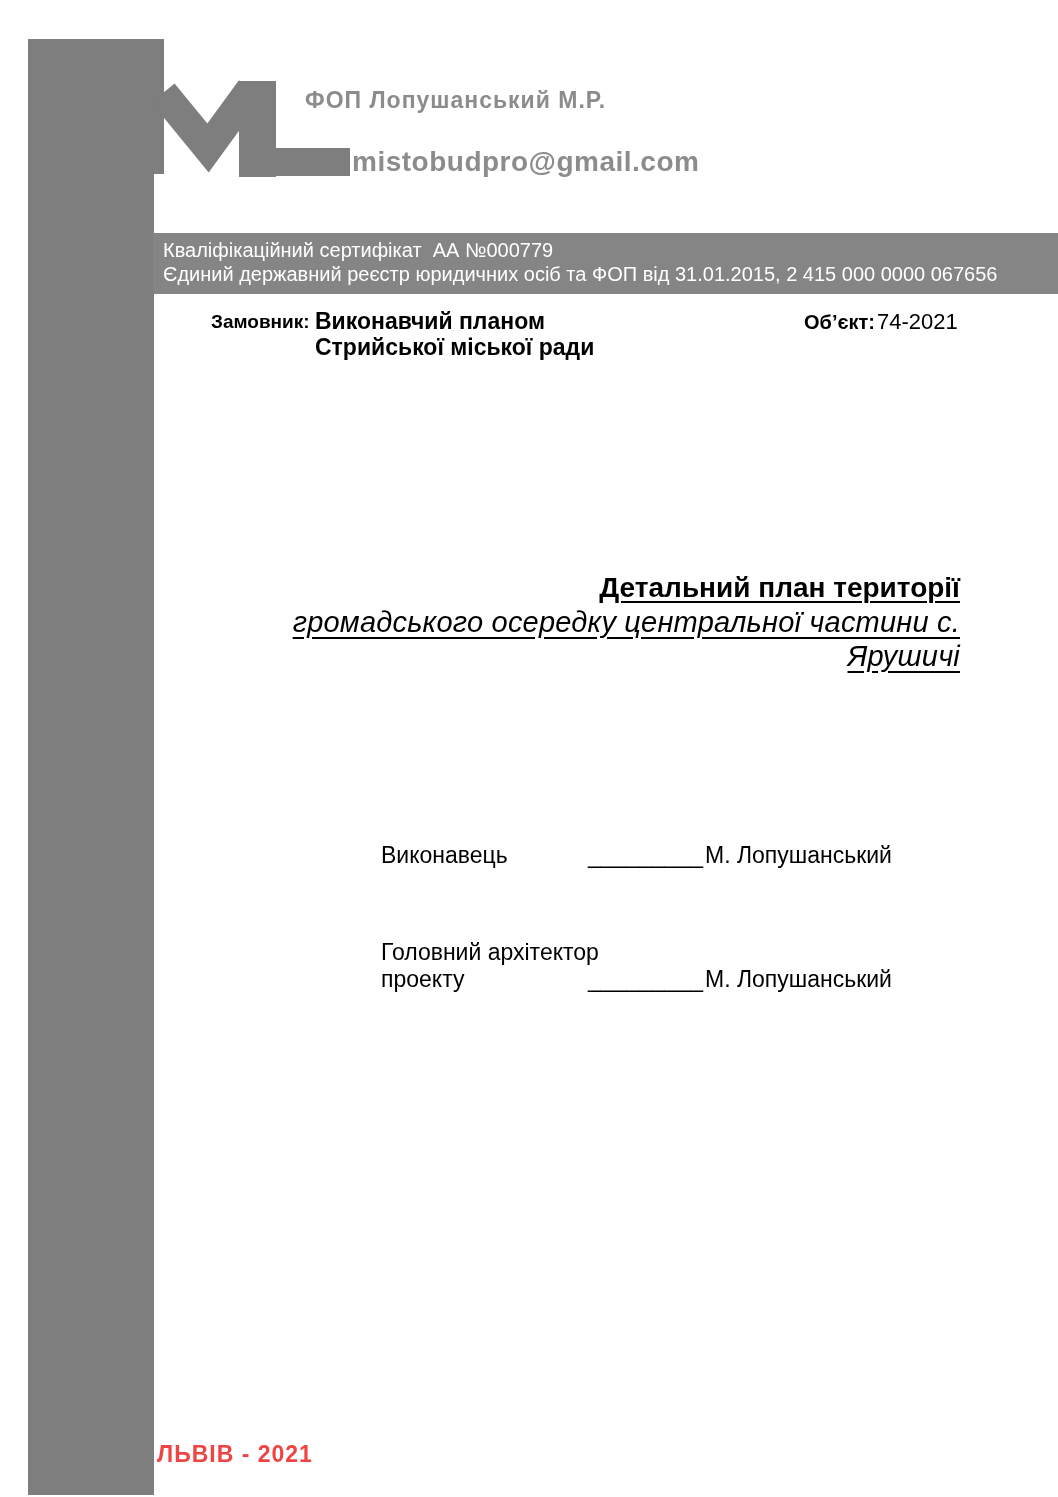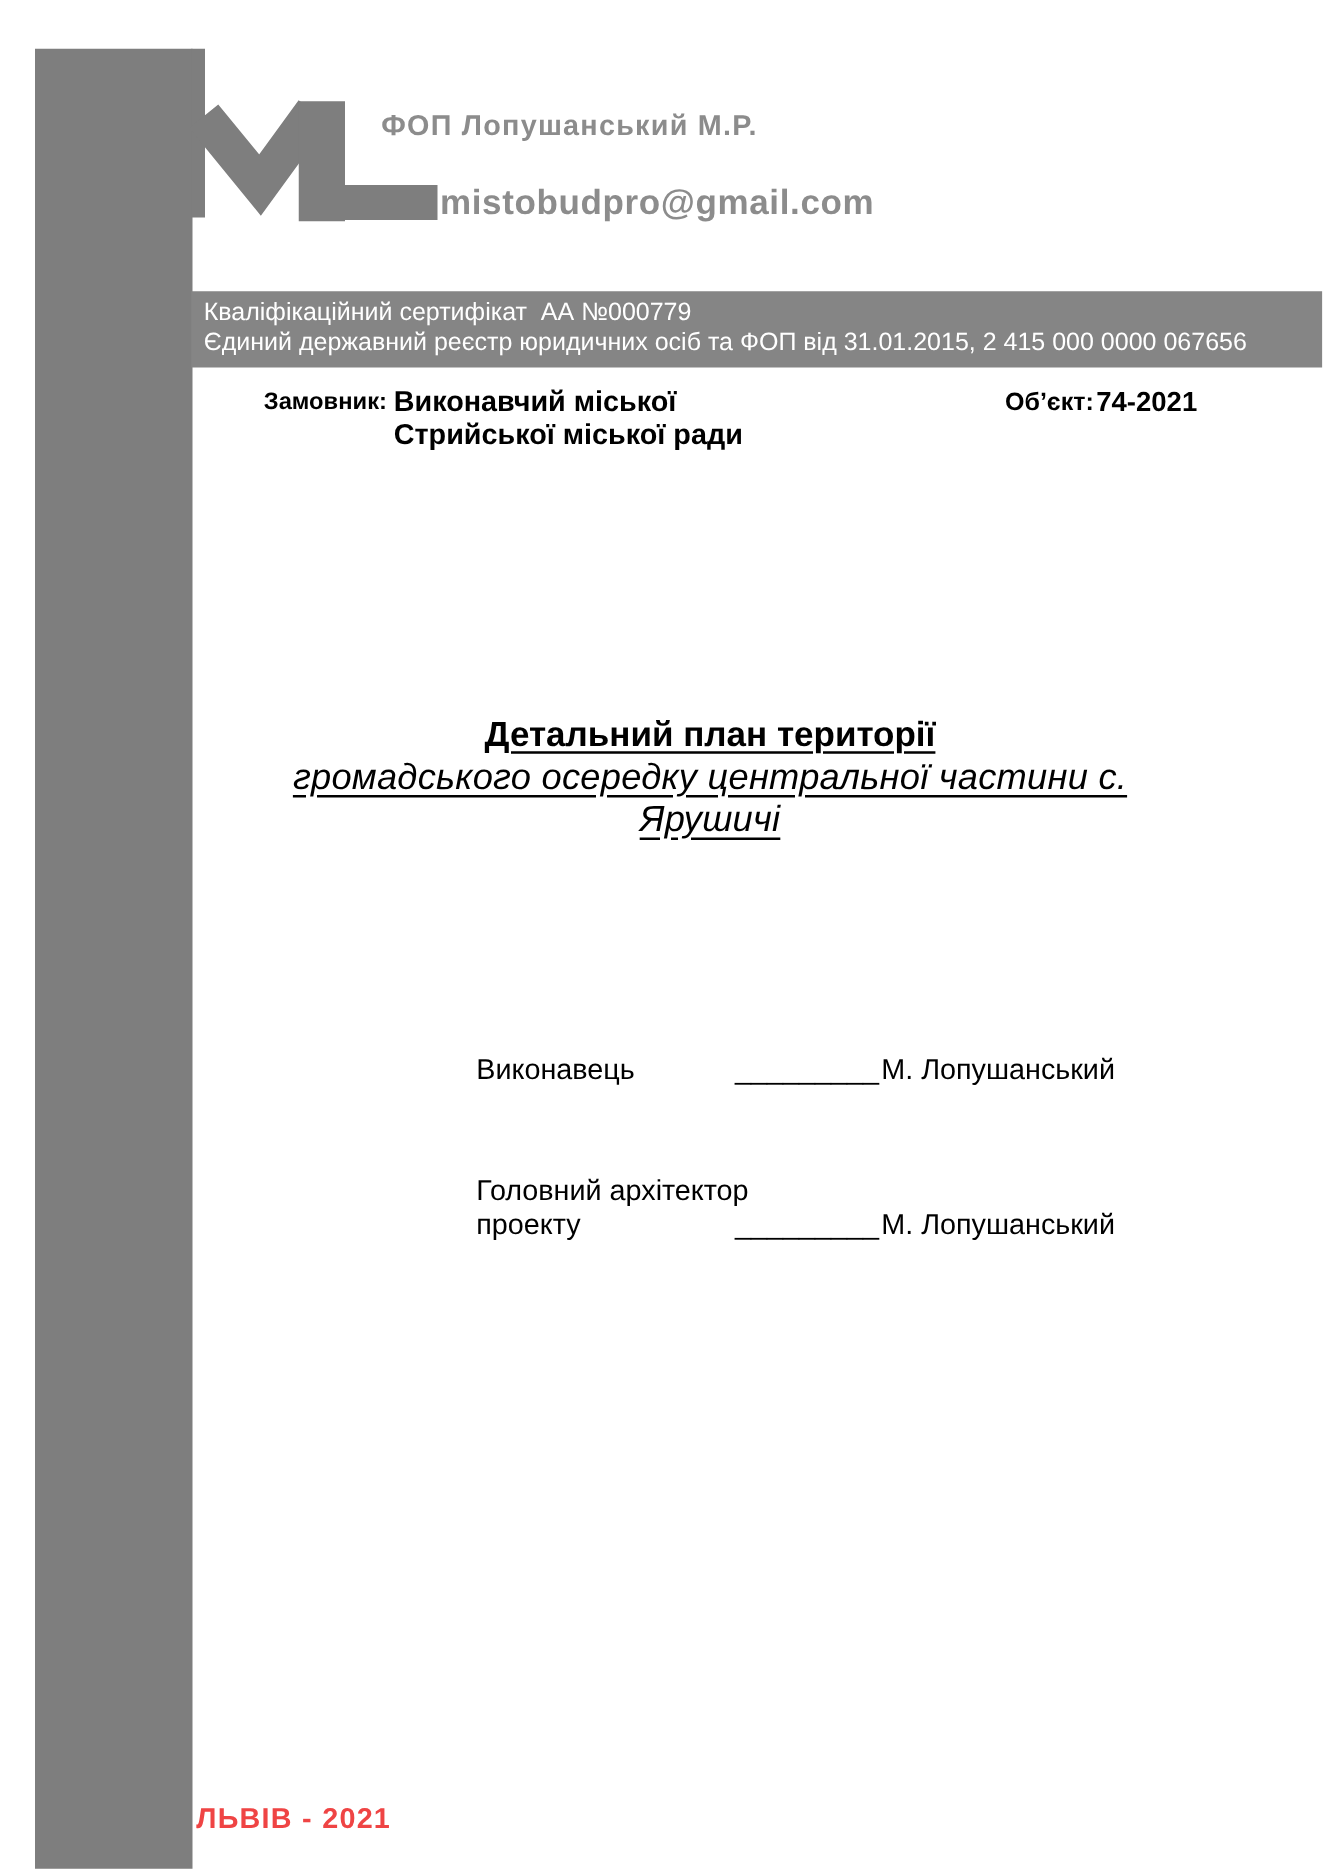--- a/index.html
+++ b/index.html
@@ -78,28 +78,28 @@
     line-height: 26px;
   }
   .object-label {
     position: absolute;
     left: 804px; top: 296px;
     font-size: 20px; font-weight: bold; color: #000;
   }
   .object-value {
     position: absolute;
     left: 877px; top: 294px;
-    font-size: 22px; color: #000; font-weight: bold;
+    font-size: 22px; color: #000;
   }
 
   .title-block {
     position: absolute;
     left: 176px; top: 556px;
     width: 784px;
-    text-align: center;
+    text-align: right;
     color: #000;
   }
   .title-main {
     font-size: 28px; font-weight: bold;
     line-height: 34px;
     text-decoration: underline;
     text-underline-offset: 4px;
     text-decoration-thickness: 2px;
   }
   .title-sub {
@@ -143,21 +143,21 @@
   <div class="company">ФОП Лопушанський М.Р.</div>
   <div class="email">mistobudpro@gmail.com</div>
 
   <div class="banner">
     <div class="banner-line">Кваліфікаційний сертифікат  АА №000779</div>
     <div class="banner-line">Єдиний державний реєстр юридичних осіб та ФОП від 31.01.2015, 2 415 000 0000 067656</div>
   </div>
 
   <div class="customer-label">Замовник:</div>
   <div class="customer-value">
-    <div>Виконавчий міської</div>
+    <div>Виконавчий планом</div>
     <div>Стрийської міської ради</div>
   </div>
   <div class="object-label">Об’єкт:</div>
   <div class="object-value">74-2021</div>
 
   <div class="title-block">
     <div class="title-main">Детальний план території</div>
     <div class="title-sub">громадського осередку центральної частини с. Ярушичі</div>
   </div>
 

